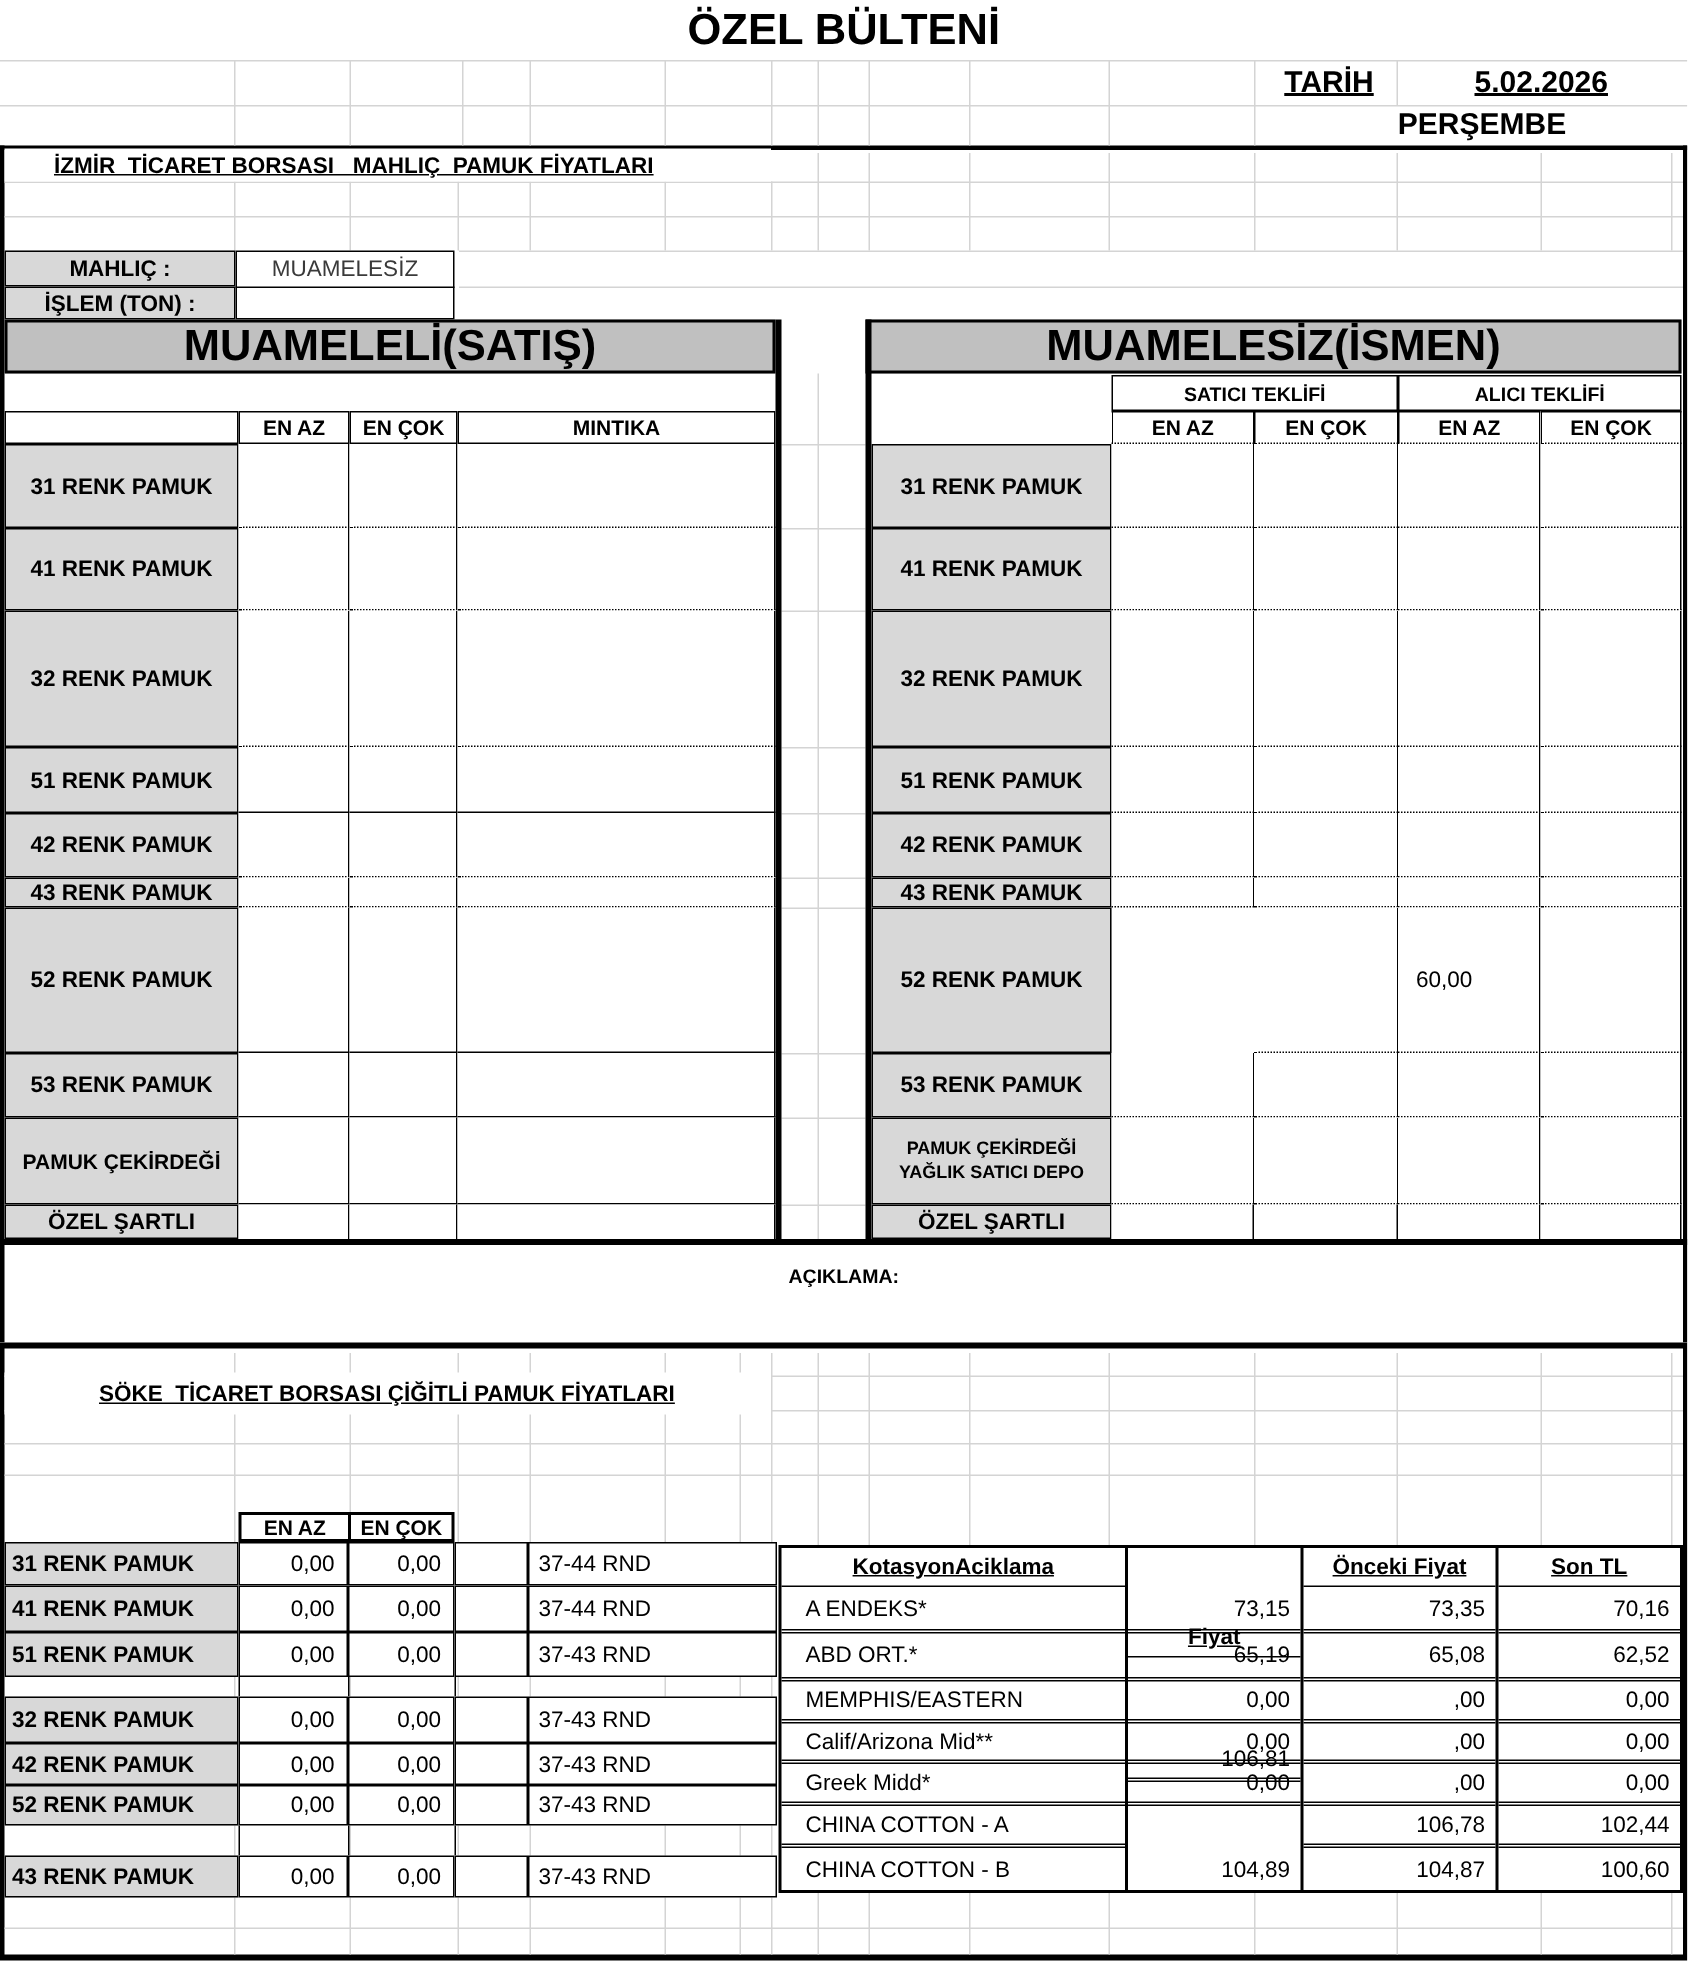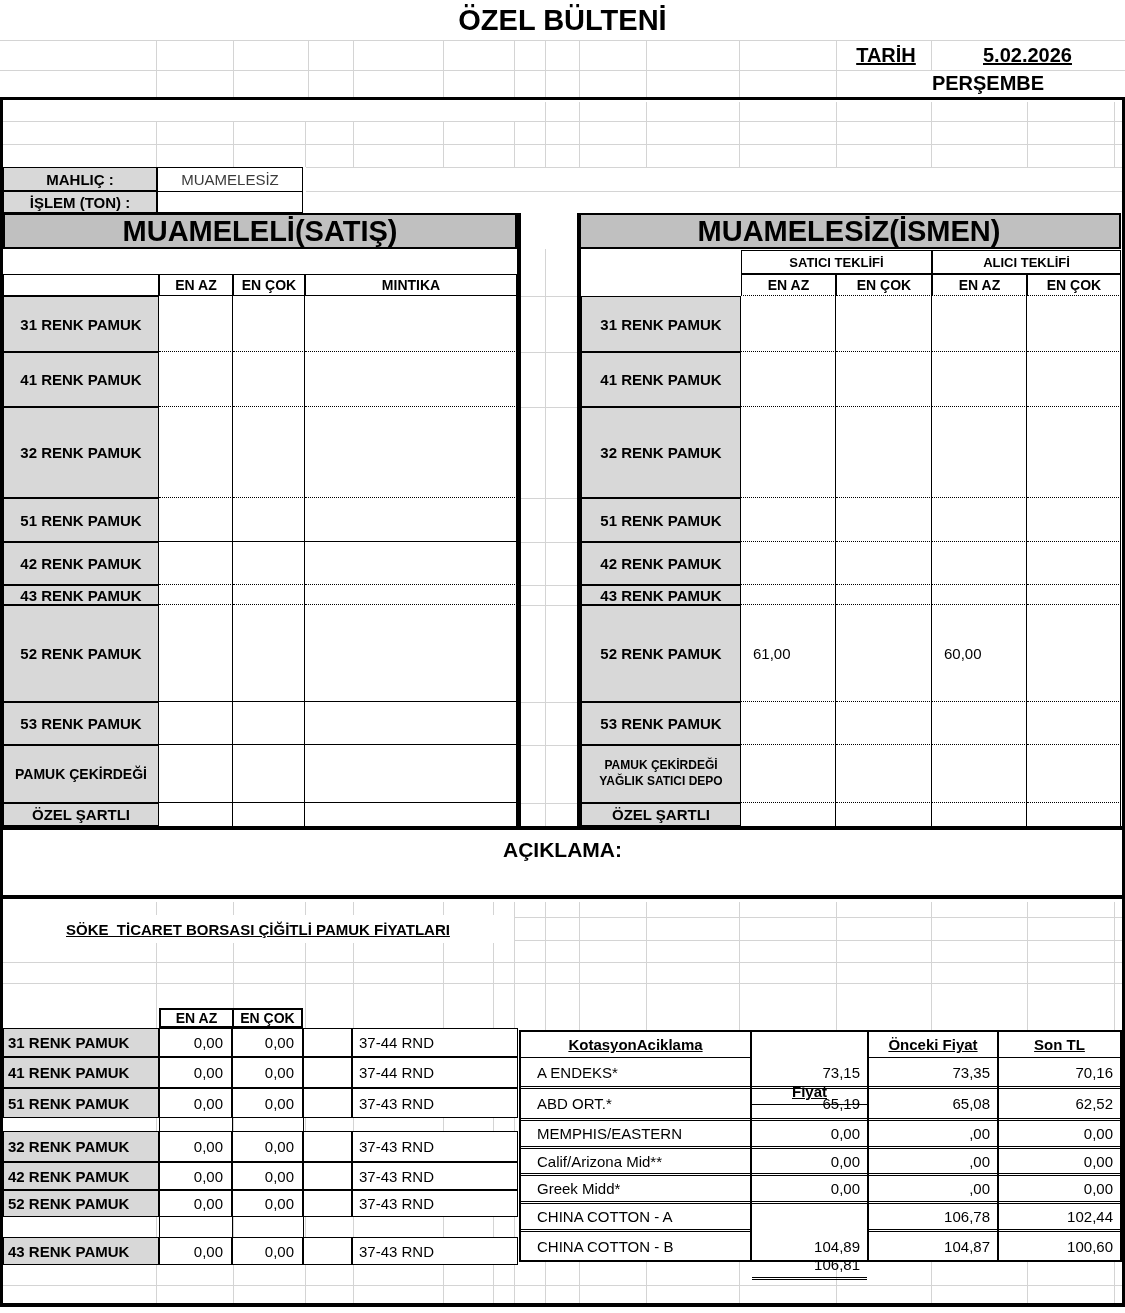--- a/index.html
+++ b/index.html
@@ -127,20 +127,23 @@
       <i class="gh" style="left: 521px; top: 702px; width: 56px;"></i>
       <i class="gh" style="left: 521px; top: 745px; width: 56px;"></i>
       <i class="gh" style="left: 521px; top: 803px; width: 56px;"></i>
     </div>
 
   <div class="txt ctr b" style="left:0;top:2px;width:1125px;height:36px;font-size:29px;">ÖZEL BÜLTENİ</div>
   <div class="txt ctr b u" style="left:836px;top:42px;width:100px;height:26px;font-size:20px;">TARİH</div>
   <div class="txt ctr b u" style="left:955px;top:42px;width:145px;height:26px;font-size:20px;">5.02.2026</div>
   <div class="txt ctr b" style="left:908px;top:70px;width:160px;height:26px;font-size:20px;">PERŞEMBE</div>
 
+  <div class="hdg" style="left:3px;top:99px;width:511px;height:22px;">
+    <span style="padding-left:33px;">İZMİR  TİCARET BORSASI   MAHLIÇ  PAMUK FİYATLARI</span>
+  </div>
 
   <div class="rl" style="left:3px;top:167px;width:154px;height:24px;">MAHLIÇ :</div>
   <div class="rl" style="left:3px;top:191px;width:154px;height:22px;">İŞLEM (TON) :</div>
   <div class="abs" style="left:157px;top:167px;width:146px;height:46px;background:#fff;border:1px solid #000;"></div>
   <div class="blk" style="left:157px;top:191px;width:146px;height:1px;"></div>
   <div class="txt ctr" style="left:157px;top:167px;width:146px;height:24px;font-size:15px;color:#3a3a3a;">MUAMELESİZ</div>
   <div class="txt ctr" style="left:157px;top:191px;width:146px;height:22px;font-size:15px;"></div>
 
   <div class="band" style="left:577px;top:213px;width:544px;height:36px;">MUAMELESİZ(İSMEN)</div>
   <div class="band" style="left:3px;top:213px;width:514px;height:36px;">MUAMELELİ(SATIŞ)</div>
@@ -239,21 +242,20 @@
   <div class="dc bd" style="left:932px;top:542px;width:95px;height:43px;"></div>
   <div class="dc bd" style="left:1027px;top:542px;width:94px;height:43px;"></div>
 
   <div class="rl" style="left:581px;top:585px;width:160px;height:20px;">43 RENK PAMUK</div>
   <div class="dc bd" style="left:741px;top:585px;width:95px;height:20px;"></div>
   <div class="dc bd" style="left:836px;top:585px;width:96px;height:20px;"></div>
   <div class="dc bd" style="left:932px;top:585px;width:95px;height:20px;"></div>
   <div class="dc bd" style="left:1027px;top:585px;width:94px;height:20px;"></div>
 
   <div class="rl" style="left:581px;top:605px;width:160px;height:97px;">52 RENK PAMUK</div>
-  <div class="dc bd" style="left:741px;top:605px;width:95px;height:97px;padding-left:12px;">61,00</div>
   <div class="dc bd" style="left:836px;top:605px;width:96px;height:97px;padding-left:12px;"></div>
   <div class="dc bd" style="left:932px;top:605px;width:95px;height:97px;padding-left:12px;">60,00</div>
   <div class="dc bd" style="left:1027px;top:605px;width:94px;height:97px;padding-left:12px;"></div>
 
   <div class="rl" style="left:581px;top:702px;width:160px;height:43px;">53 RENK PAMUK</div>
   <div class="dc bd" style="left:741px;top:702px;width:95px;height:43px;"></div>
   <div class="dc bd" style="left:836px;top:702px;width:96px;height:43px;"></div>
   <div class="dc bd" style="left:932px;top:702px;width:95px;height:43px;"></div>
   <div class="dc bd" style="left:1027px;top:702px;width:94px;height:43px;"></div>
 
@@ -262,21 +264,21 @@
   <div class="dc bd" style="left:836px;top:745px;width:96px;height:58px;"></div>
   <div class="dc bd" style="left:932px;top:745px;width:95px;height:58px;"></div>
   <div class="dc bd" style="left:1027px;top:745px;width:94px;height:58px;"></div>
 
   <div class="rl" style="left:581px;top:803px;width:160px;height:23px;">ÖZEL ŞARTLI</div>
   <div class="dc" style="left:741px;top:803px;width:95px;height:23px;"></div>
   <div class="dc" style="left:836px;top:803px;width:96px;height:23px;"></div>
   <div class="dc" style="left:932px;top:803px;width:95px;height:23px;"></div>
   <div class="dc" style="left:1027px;top:803px;width:94px;height:23px;"></div>
 
-  <div class="txt ctr b" style="left:0;top:840px;width:1125px;height:20px;font-size:21px;">AÇIKLAMA:</div>
+  <div class="txt ctr b" style="left:0;top:840px;width:1125px;height:20px;font-size:13px;">AÇIKLAMA:</div>
 
   <div class="hdg" style="left:3px;top:915px;width:511px;height:28px;">
     <span style="padding-left:63px;">SÖKE  TİCARET BORSASI ÇİĞİTLİ PAMUK FİYATLARI</span>
   </div>
 
   <div class="abs" style="left:159px;top:1008px;width:144px;height:20px;border:2px solid #000;background:#fff;display:flex;">
     <div class="b" style="flex:0 0 71px;display:flex;align-items:center;justify-content:center;font-size:14px;">EN AZ</div>
     <div class="b" style="flex:1;display:flex;align-items:center;justify-content:center;font-size:14px;border-left:2px solid #000;">EN ÇOK</div>
   </div>
 
@@ -367,21 +369,21 @@
   <div class="kc kb kval" style="left:752px;top:1149px;width:115px;height:27px;">0,00</div>
   <div class="kc kb kval" style="left:869px;top:1149px;width:128px;height:27px;">,00</div>
   <div class="kc kb kval" style="left:999px;top:1149px;width:121px;height:27px;">0,00</div>
 
   <div class="kc kb kname" style="left:521px;top:1176px;width:229px;height:28px;">Greek Midd*</div>
   <div class="kc kb kval" style="left:752px;top:1176px;width:115px;height:28px;">0,00</div>
   <div class="kc kb kval" style="left:869px;top:1176px;width:128px;height:28px;">,00</div>
   <div class="kc kb kval" style="left:999px;top:1176px;width:121px;height:28px;">0,00</div>
 
   <div class="kc kb kname" style="left:521px;top:1204px;width:229px;height:28px;">CHINA COTTON - A</div>
-  <div class="kc kb kval" style="left:752px;top:1252px;width:115px;height:28px;">106,81</div>
+  <div class="kc kb kval" style="left:752px;top:1160px;width:115px;height:28px;">106,81</div>
   <div class="kc kb kval" style="left:869px;top:1204px;width:128px;height:28px;">106,78</div>
   <div class="kc kb kval" style="left:999px;top:1204px;width:121px;height:28px;">102,44</div>
 
   <div class="kc kname" style="left:521px;top:1232px;width:229px;height:28px;">CHINA COTTON - B</div>
   <div class="kc kval" style="left:752px;top:1232px;width:115px;height:28px;">104,89</div>
   <div class="kc kval" style="left:869px;top:1232px;width:128px;height:28px;">104,87</div>
   <div class="kc kval" style="left:999px;top:1232px;width:121px;height:28px;">100,60</div>
 
 </div>
 

